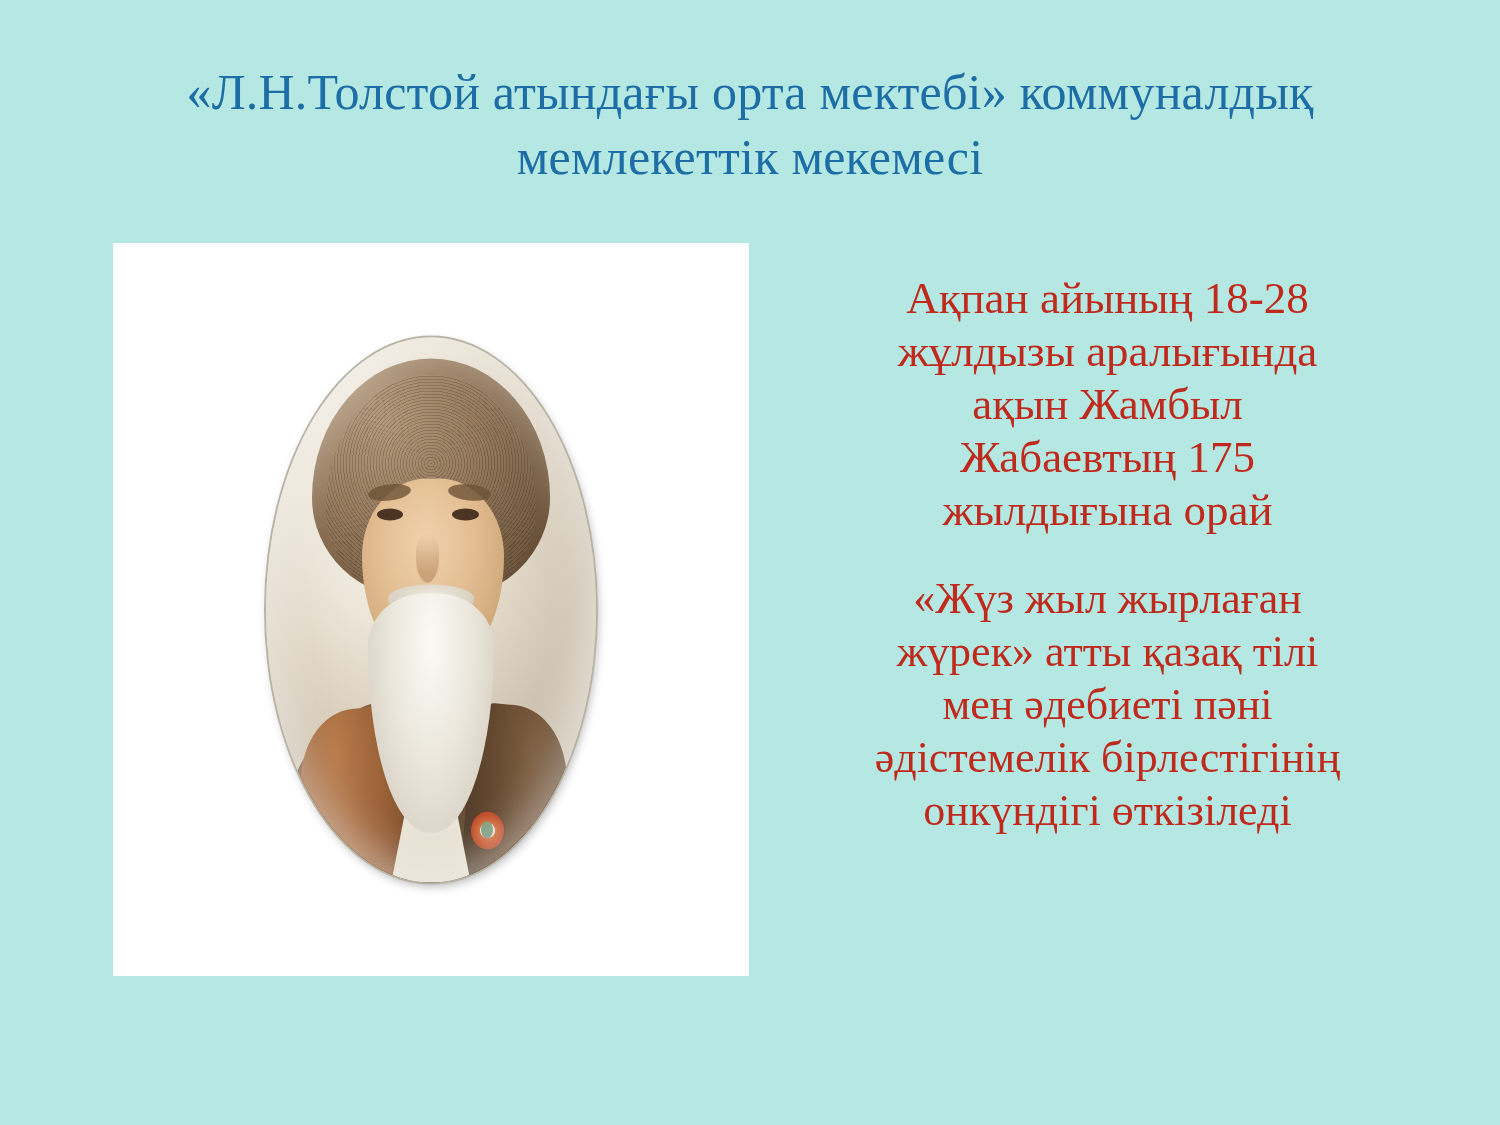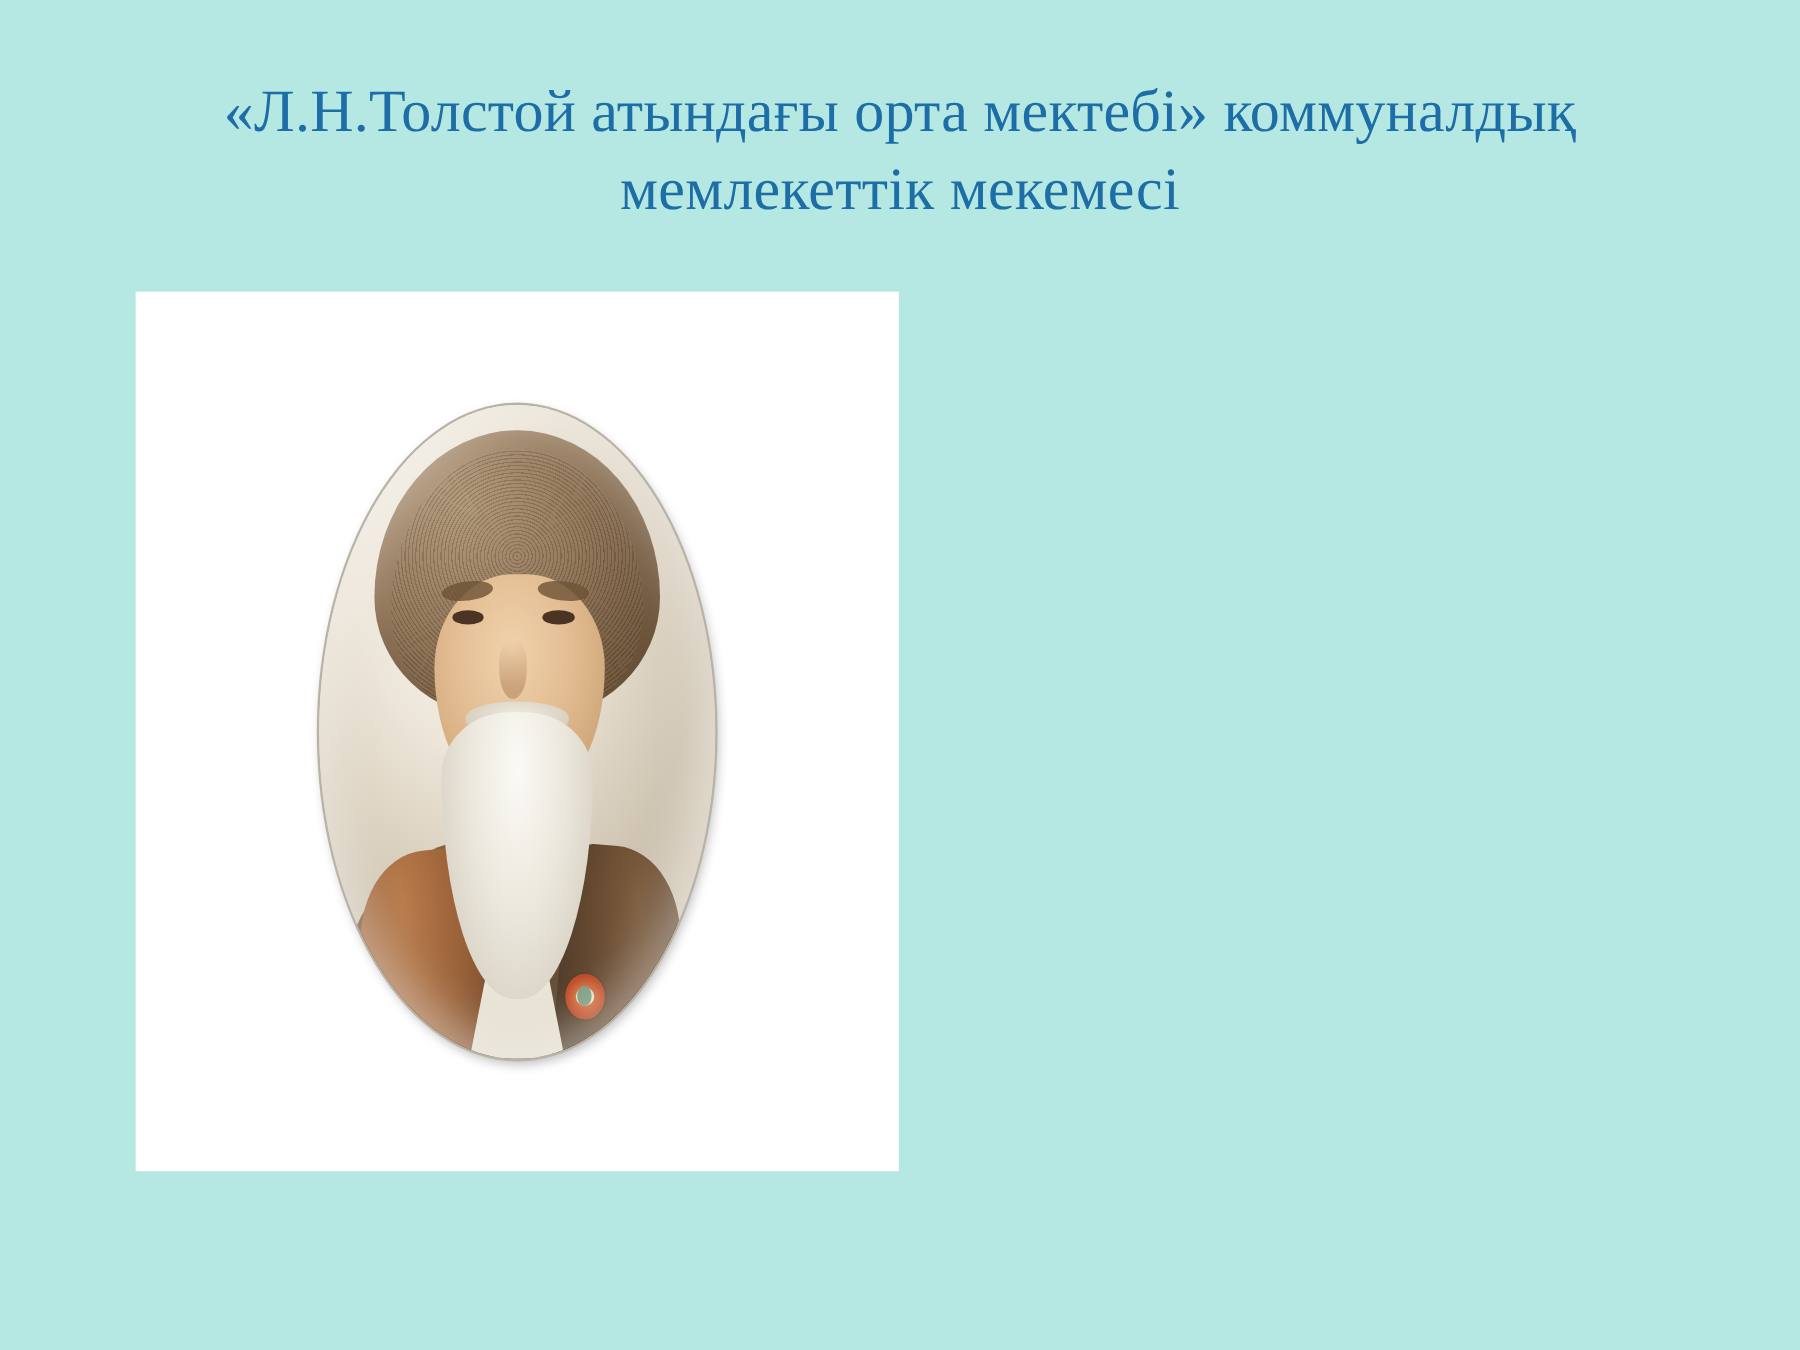--- a/index.html
+++ b/index.html
@@ -292,14 +292,26 @@
         <div class="nose"></div>
         <div class="mouth"></div>
         <div class="moustache"></div>
         <div class="beard"></div>
         <div class="medal"></div>
         <div class="oval-vignette"></div>
       </div>
     </div>
   </div>
 
+  <div class="text-column">
+    <p class="para first">Ақпан айының 18-28
+жұлдызы аралығында
+ақын Жамбыл
+Жабаевтың 175
+жылдығына орай</p>
+    <p class="para second">«Жүз жыл жырлаған
+жүрек» атты қазақ тілі
+мен әдебиеті пәні
+әдістемелік бірлестігінің
+онкүндігі өткізіледі</p>
+  </div>
 
 </div>
 
 </body></html>

